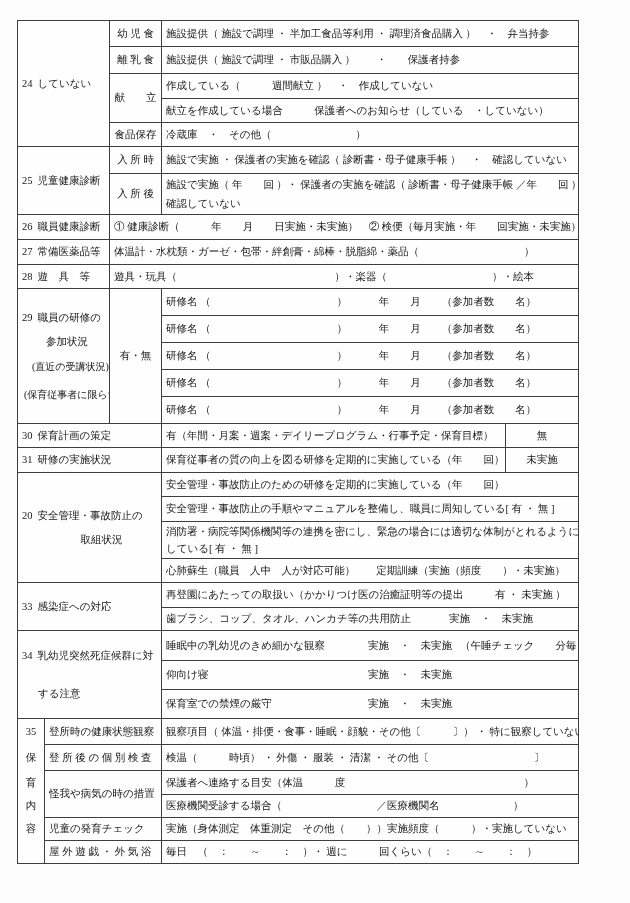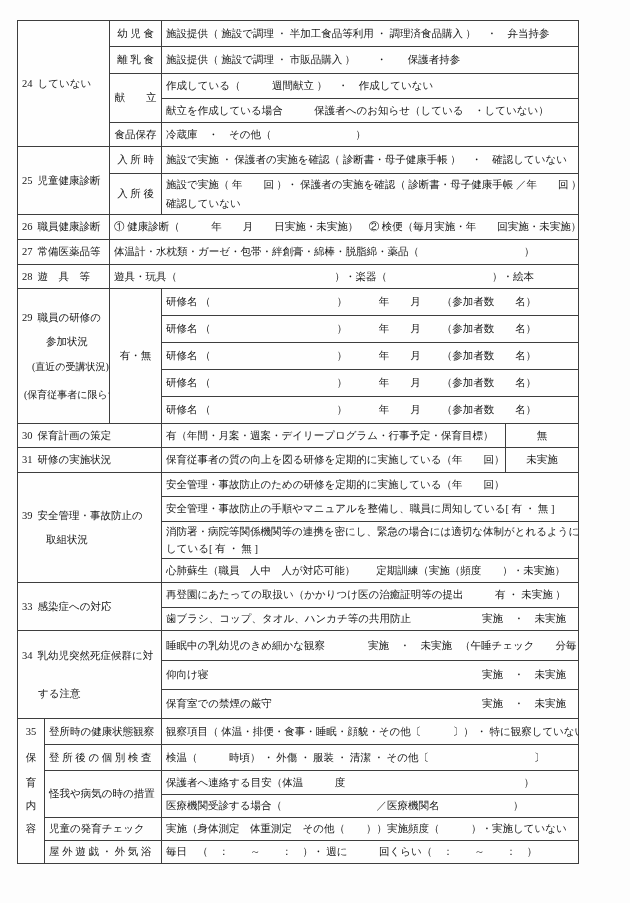--- a/index.html
+++ b/index.html
@@ -29,23 +29,23 @@
   .two19 div{line-height:19px;}
   .two17 div{line-height:17.5px;}
   .pad2{padding-top:2px;}
   
   td.lbl29 div.l2{margin-top:11px;padding-left:24px;}
   td.lbl29 div.l3{margin-top:13px;padding-left:10px;}
   td.lbl29 div.l4{margin-top:15px;padding-left:2px;}
   .note{font-size:10px;}
   
   .ind16{padding-left:16px;margin-top:25px;}
-  .ind24{padding-left:24px;margin-top:11px;}
-  
-  .fr{display:flex;align-items:center;justify-content:space-between;}
+  .ind24{padding-left:24px;margin-top:11px;text-align:center;}
+  
+  .fr{display:flex;align-items:center;}
   .d202{width:202px;flex:none;}
   .d283{width:283px;flex:none;}
   .st{width:92px;flex:none;}
   
   td.side{padding:0;}
   .vs{display:flex;align-items:center;justify-content:center;text-align:center;}
   .h26{height:26px;}
   .h23{height:23px;}
   td.lbl35{padding:0 2px;margin-top:36px;}
 </style>
@@ -138,21 +138,21 @@
     <td class="rc">無</td>
   </tr>
   <tr style="height:25px">
     <td class="lbl" colspan="3"><span class="num">31</span><span>研修の実施状況</span></td>
     <td class="ct">保育従事者の質の向上を図る研修を定期的に実施している（年　　回）</td>
     <td class="rc">未実施</td>
   </tr>
 
   <tr style="height:24px">
     <td class="lbl top" colspan="3" rowspan="4">
-      <div><span class="num">39</span><span>安全管理・事故防止の</span></div>
+      <div><span class="num">20</span><span>安全管理・事故防止の</span></div>
       <div class="ind24">取組状況</div>
     </td>
     <td class="ct" colspan="2">安全管理・事故防止のための研修を定期的に実施している（年　　回）</td>
   </tr>
   <tr style="height:25px">
     <td class="ct" colspan="2">安全管理・事故防止の手順やマニュアルを整備し、職員に周知している[ 有 ・ 無 ]</td>
   </tr>
   <tr style="height:37px">
     <td class="ct two17 pad2" colspan="2">
       <div>消防署・病院等関係機関等の連携を密にし、緊急の場合には適切な体制がとれるように</div>

